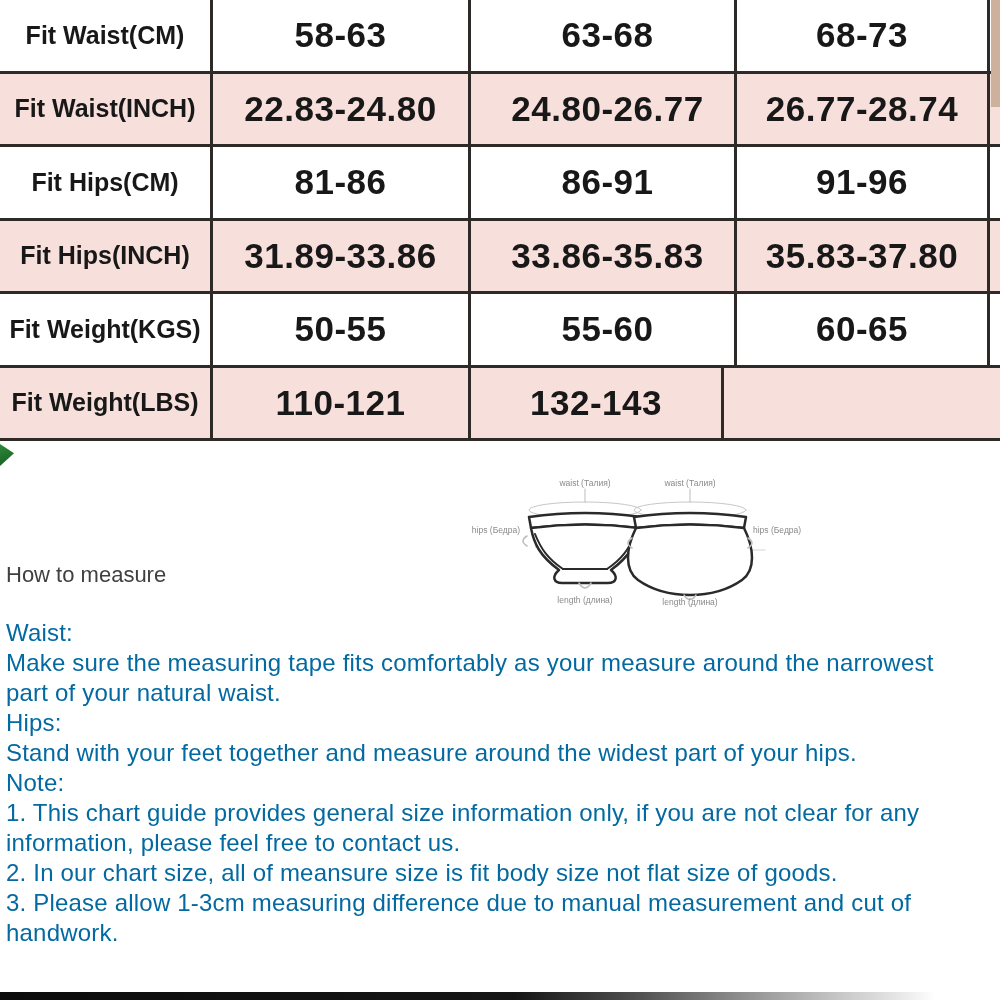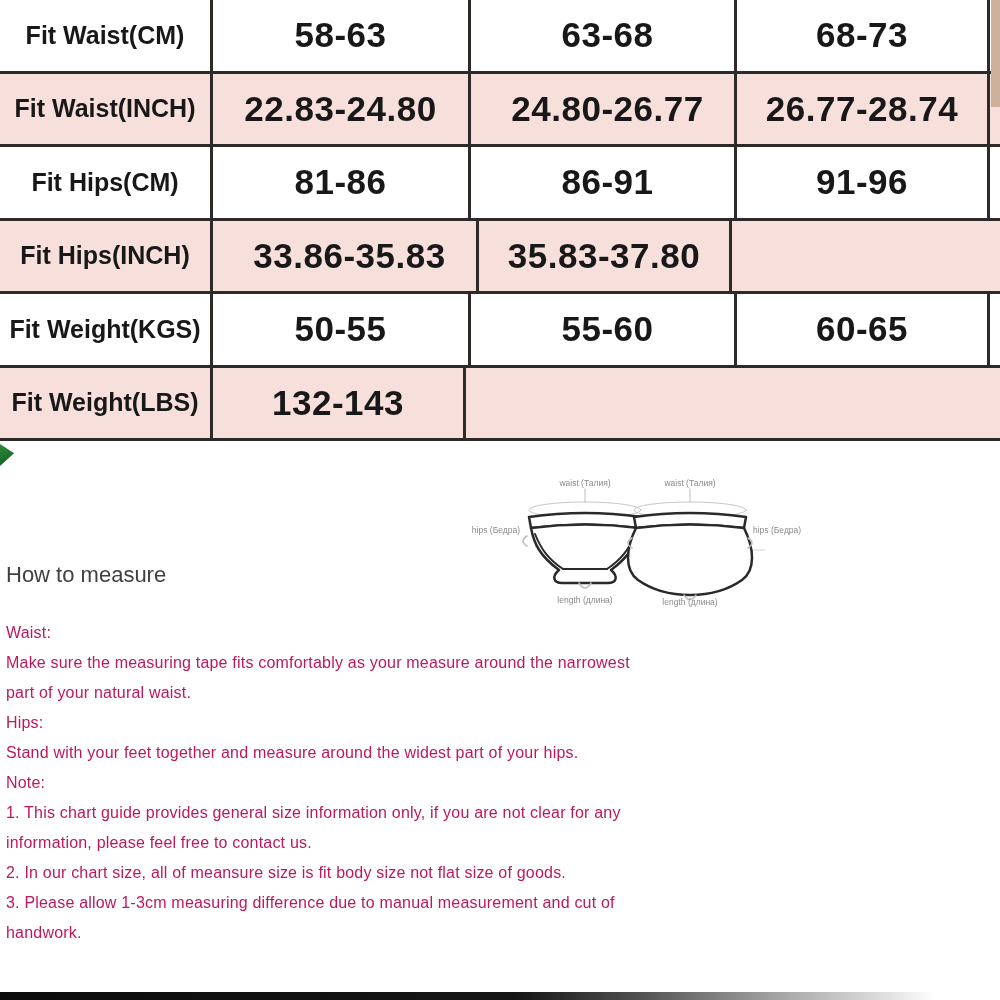--- a/index.html
+++ b/index.html
@@ -23,21 +23,21 @@
   
   .tan-strip{position:absolute;right:0;top:0;width:9px;height:107px;background:#cdb19c;}
   
   .green-wedge{position:absolute;left:0;top:444px;width:14px;height:22px;
     background:linear-gradient(160deg,#2e8b3a 0%,#145c22 100%);
     clip-path:polygon(0 0,100% 42%,0 100%);}
   
   .diagram-wrap{position:absolute;left:450px;top:472px;width:380px;height:135px;}
   
   .how-title{position:absolute;left:6px;top:554px;font-size:22px;color:#404040;margin-top:8px;}
-  .body-text{position:absolute;left:6px;top:618px;width:985px;font-size:16px;line-height:30px;letter-spacing:0.2px;color:#be185d;}
+  .body-text{position:absolute;left:6px;top:618px;width:985px;font-size:24px;line-height:30px;letter-spacing:0.2px;color:#0369a1;}
   .body-text div{white-space:nowrap;}
   
   .bottom-bar{position:absolute;left:0;top:992px;height:8px;width:935px;
     background:linear-gradient(90deg,#0b0b0b 0%,#151515 55%,#4f4f4f 68%,#a9a9a9 84%,#e6e6e6 96%,#ffffff 100%);}
 </style>
 </head>
 <body>
 
 <div class="size-table">
 
@@ -72,20 +72,21 @@
     <div class="cell v2 val">86-91</div>
     <div class="cell v3 val">91-96</div>
     <div class="cell filler"></div>
   </div>
 
   <div class="trow shaded">
     <div class="cell label">
       <span>Fit Hips</span>
       <span>(INCH)</span>
     </div>
+    <div class="cell v1 val">31.89-33.86</div>
     <div class="cell v2 val">33.86-35.83</div>
     <div class="cell v3 val">35.83-37.80</div>
     <div class="cell filler"></div>
   </div>
 
   <div class="trow">
     <div class="cell label">
       <span>Fit Weight</span>
       <span>(KGS)</span>
     </div>
@@ -93,20 +94,21 @@
     <div class="cell v2 val">55-60</div>
     <div class="cell v3 val">60-65</div>
     <div class="cell filler"></div>
   </div>
 
   <div class="trow shaded">
     <div class="cell label">
       <span>Fit Weight</span>
       <span>(LBS)</span>
     </div>
+    <div class="cell v1 val">110-121</div>
     <div class="cell v3 val">132-143</div>
     <div class="cell filler"></div>
   </div>
 
 </div>
 
 <div class="tan-strip"></div>
 <div class="green-wedge"></div>
 
 <div class="diagram-wrap">

